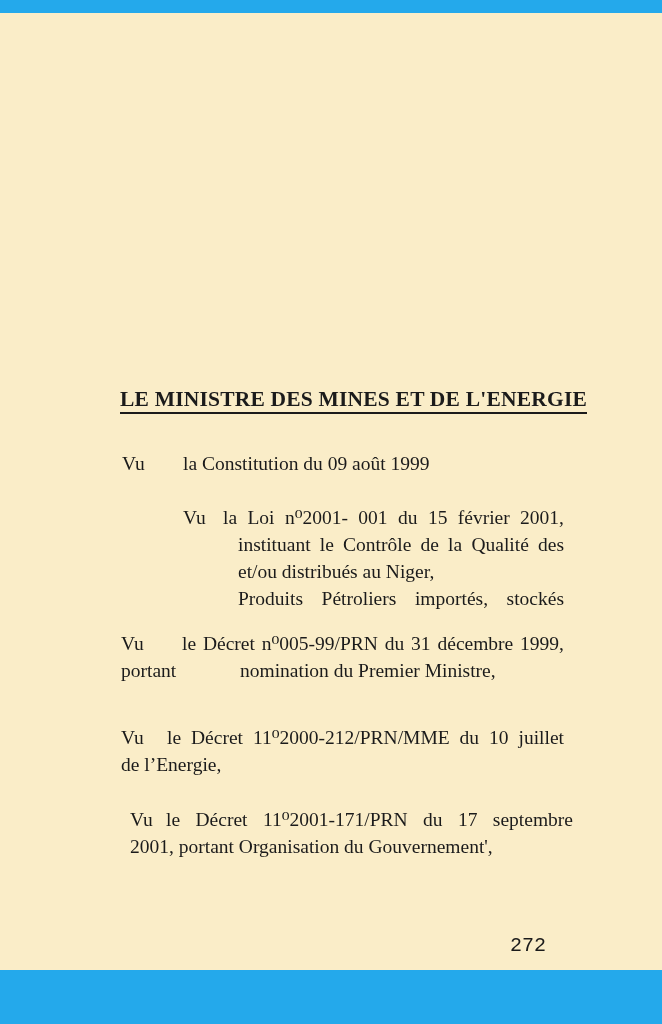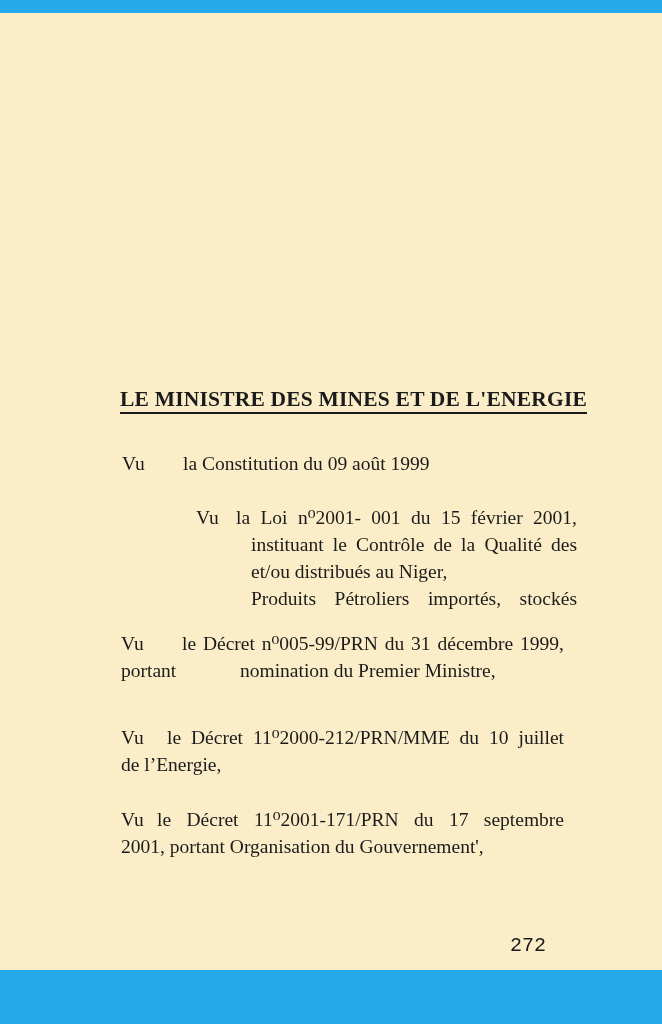--- a/index.html
+++ b/index.html
@@ -53,25 +53,25 @@
     display: inline-block;
     vertical-align: top;
   }
   .w36 { width: 36px; }
   .w40 { width: 40px; }
   .w46 { width: 46px; }
   .w61 { width: 61px; }
   .w119 { width: 119px; }
 
   .p1 { left: 122px; top: 450px; width: 460px; }
-  .p2 { left: 196px; top: 504px; width: 381px; }
+  .p2 { left: 183px; top: 504px; width: 381px; }
   .p2 .ind { margin-left: 55px; }
   .p3 { left: 121px; top: 630px; width: 443px; }
   .p4 { left: 121px; top: 724px; width: 443px; }
-  .p5 { left: 121px; top: 806px; width: 443px; }
+  .p5 { left: 130px; top: 806px; width: 443px; }
 
   .pagenum {
     position: absolute;
     left: 510px;
     top: 932px;
     font-size: 20px;
     line-height: 27px;
     font-family: Liberation Mono, monospace;
   }
 </style>

